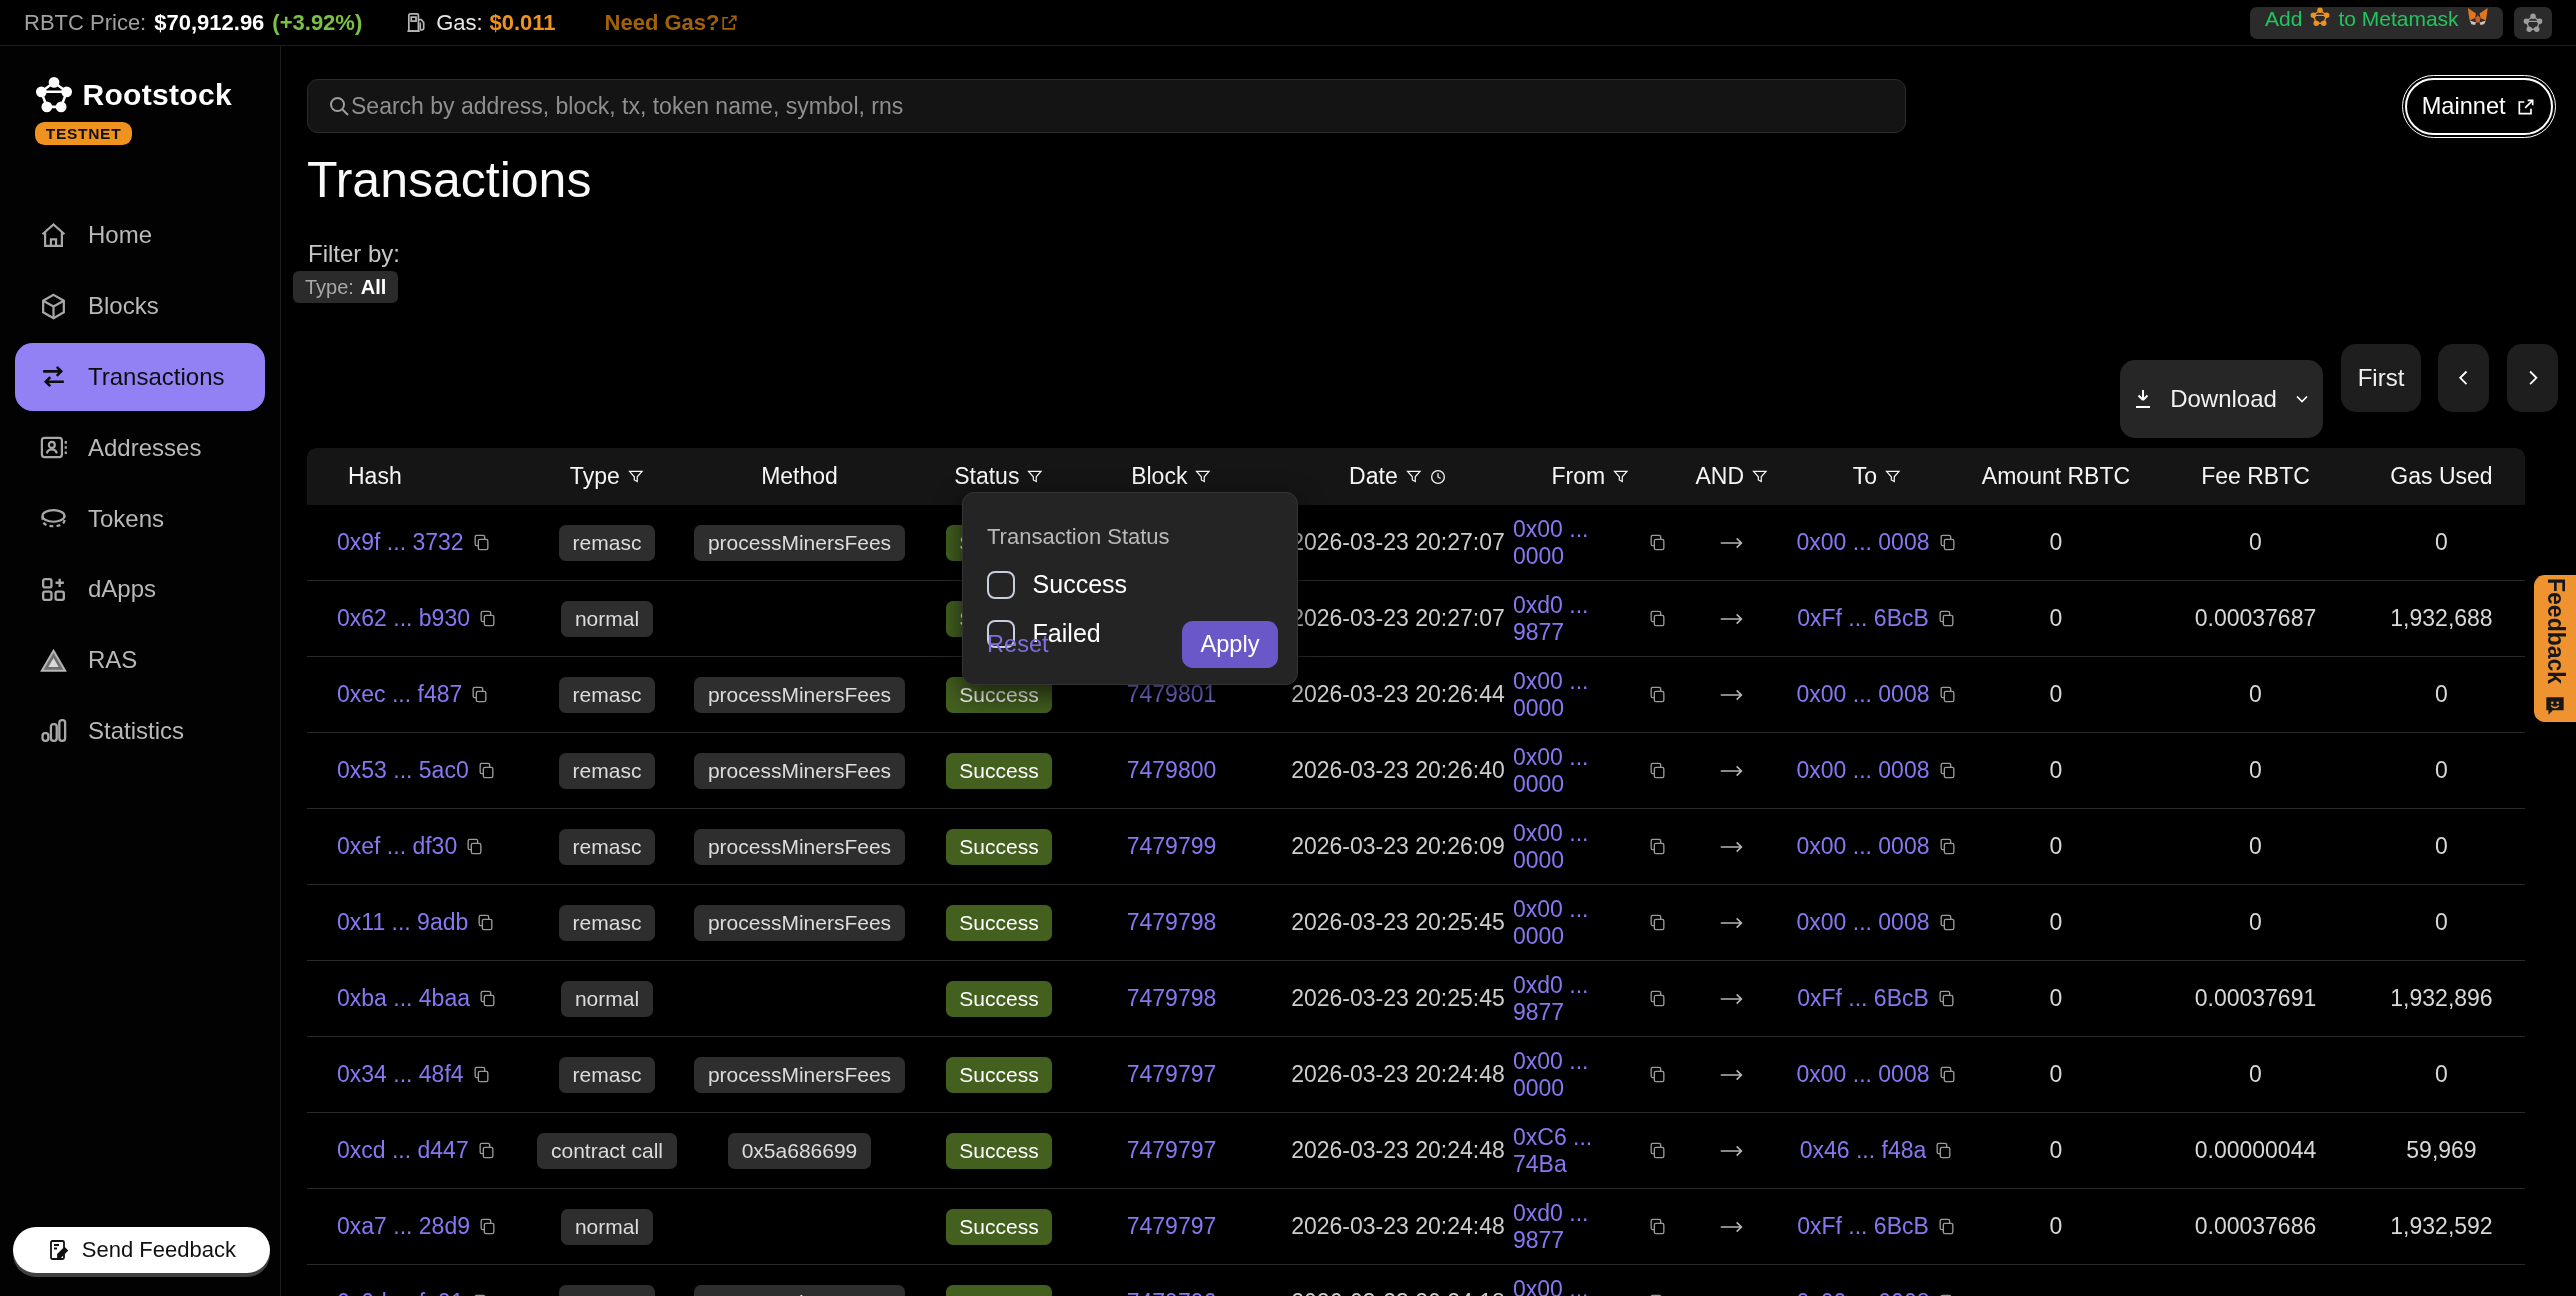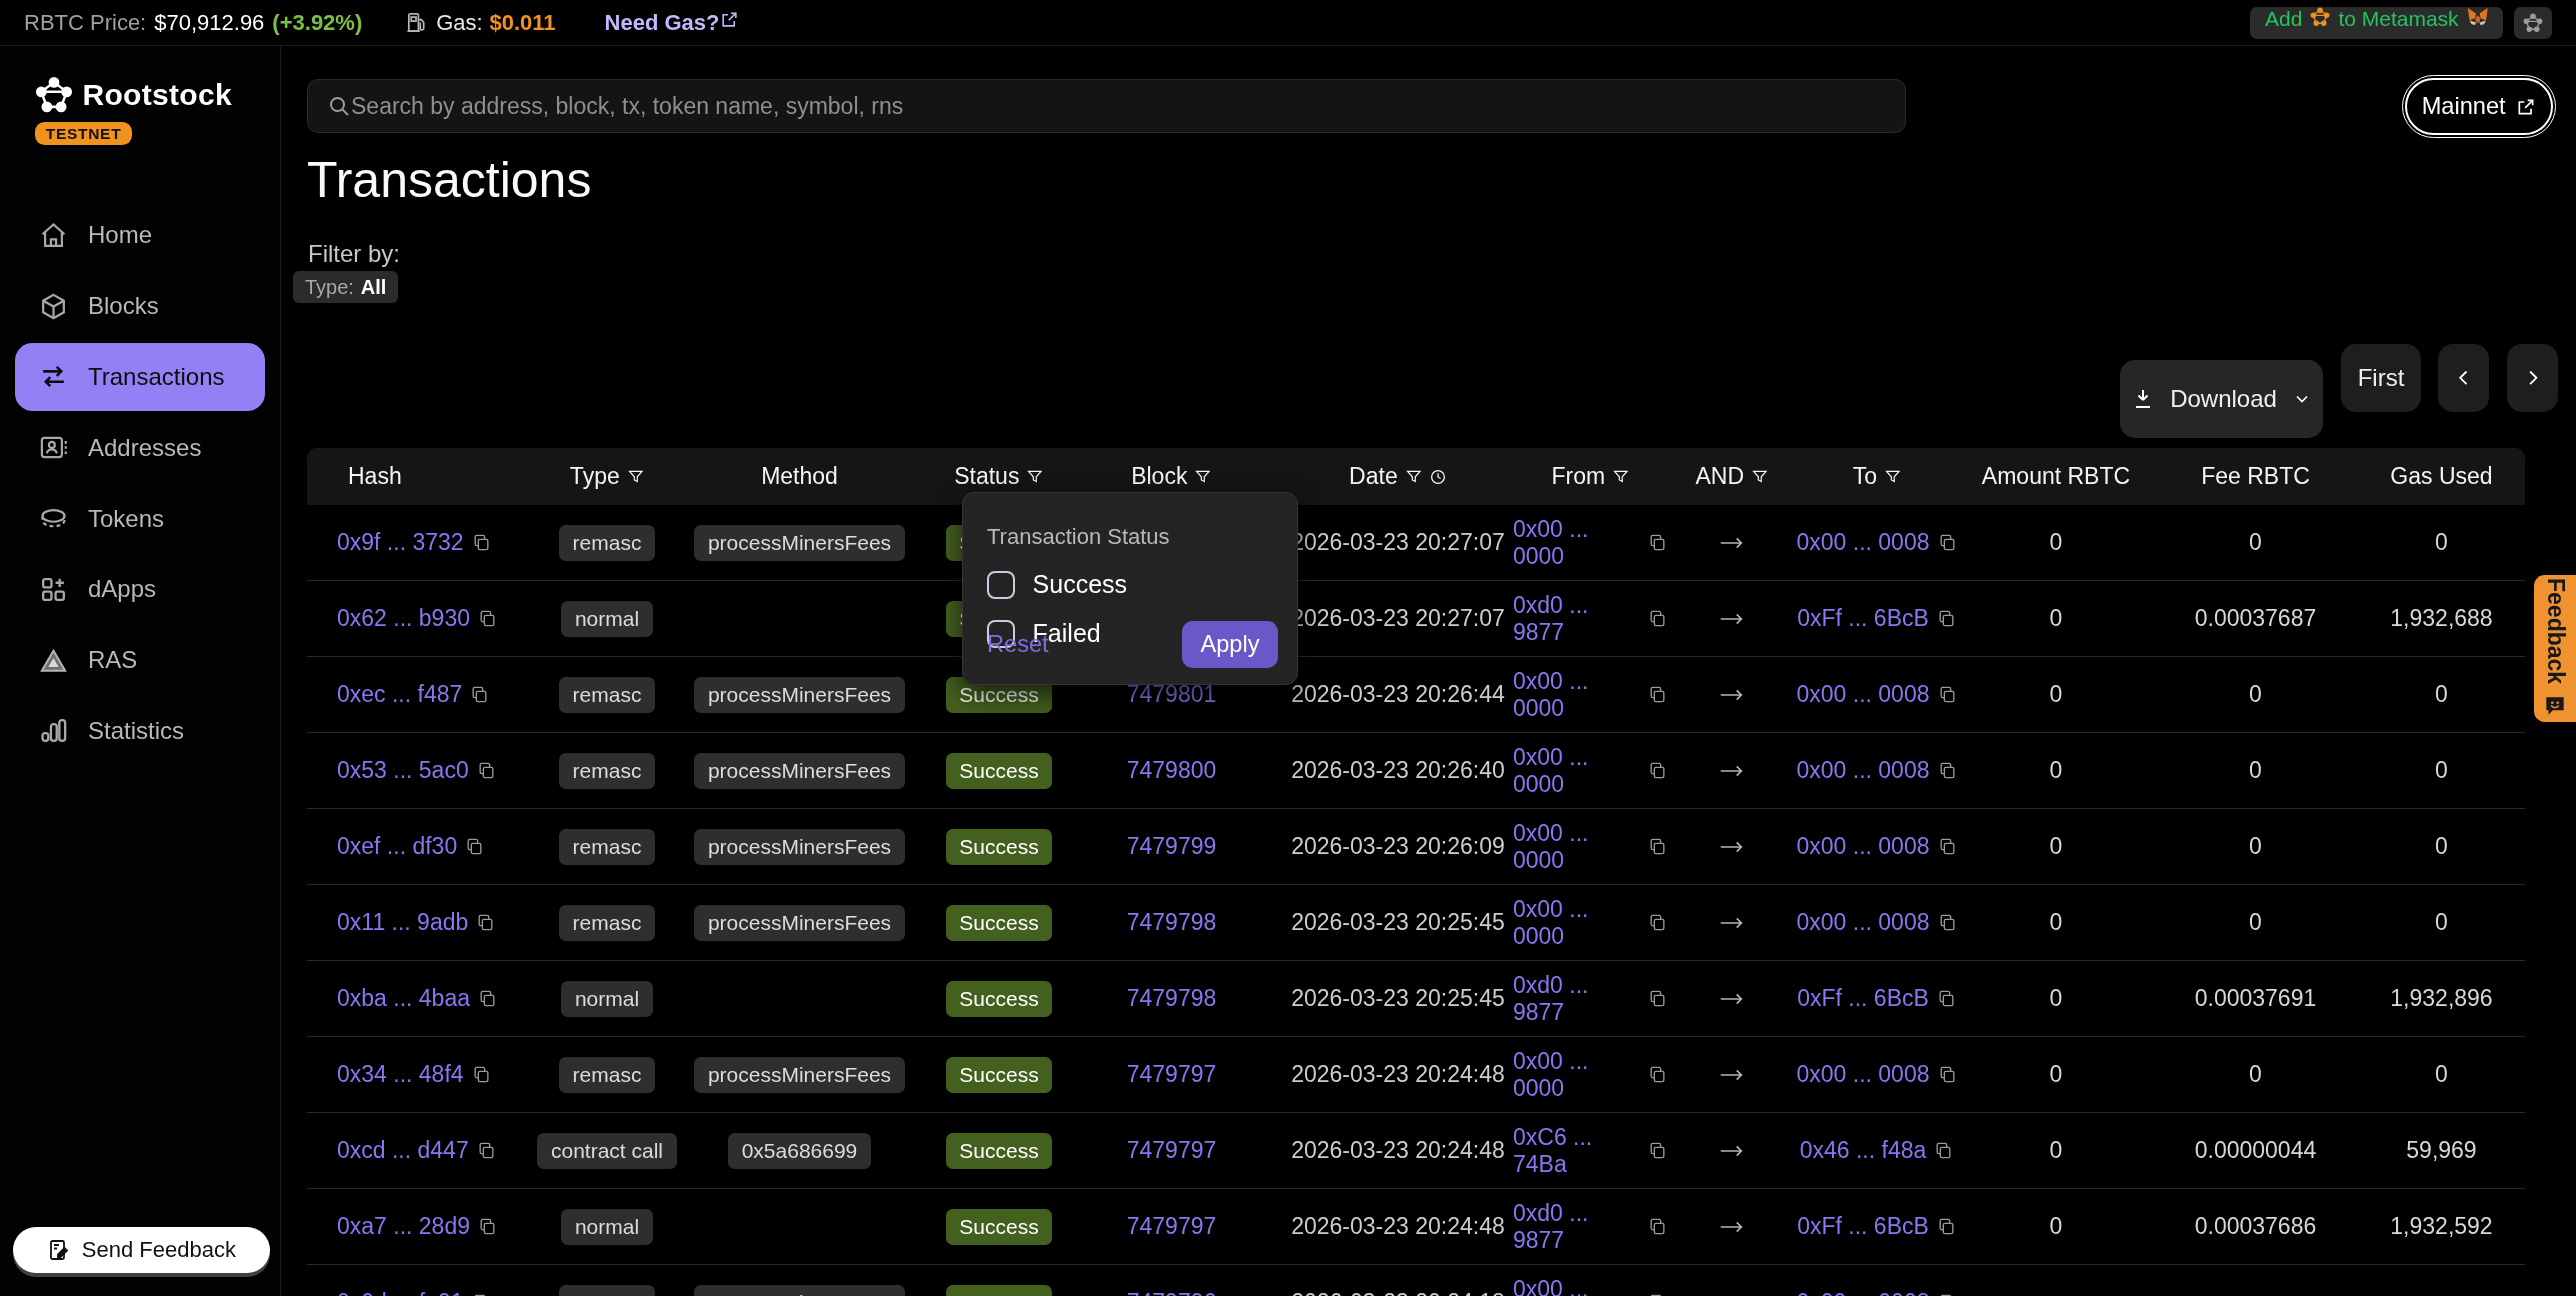--- a/index.html
+++ b/index.html
@@ -5,26 +5,26 @@
   * { margin:0; padding:0; box-sizing:border-box; }
   html,body { background:#000; width:2576px; height:1296px; overflow:hidden;
     font-family:"Liberation Sans","DejaVu Sans",sans-serif; color:#e6e6e6; }
   #app { position:relative; width:2576px; height:1296px; background:#000; overflow:hidden; }
   svg { display:block; }
 
   
   .topbar { position:absolute; left:0; top:0; width:2576px; height:46px;
     border-bottom:0.7px solid #1e1e1e; display:flex; align-items:center; padding:0 24px; font-size:22px; }
   .tb-label { color:#a0a0a0; margin-right:8px; }
-  .tb-price { color:#fff; font-weight:400; margin-right:8px; }
+  .tb-price { color:#fff; font-weight:700; margin-right:8px; }
   .tb-change { color:#7cc043; font-weight:600; }
   .tb-gasicon { margin-left:43px; margin-right:8px; color:#b5b5b5; }
   .tb-gaslabel { color:#e8e8e8; margin-right:6.8px; }
   .tb-gasprice { color:#f0921e; font-weight:600; }
-  .tb-needgas { color:#c4b5fd; font-weight:600; margin-left:49px; display:flex; gap:0; cursor:pointer; }
+  .tb-needgas { color:#a16207; font-weight:600; margin-left:49px; display:flex; align-items:center; gap:0; cursor:pointer; }
   .tb-right { margin-left:auto; display:flex; align-items:center; gap:10.8px; }
   .mm-btn { display:flex; align-items:flex-start; gap:8px; background:#2b2b2b; border-radius:6.8px;
     height:32px; padding:0 15px; color:#22c55e; font-size:21px; font-weight:500; cursor:pointer; }
   .sq-btn { width:38px; height:32px; background:#2b2b2b; border-radius:6.8px;
     display:flex; align-items:center; justify-content:center; cursor:pointer; }
 
   
   .sidebar { position:absolute; left:0; top:46px; width:281px; height:1250px;
     background:#020202; border-right:0.7px solid #1d1d1d; }
   .logo { position:absolute; left:35px; top:30px; display:flex; align-items:center; gap:9.5px; }

